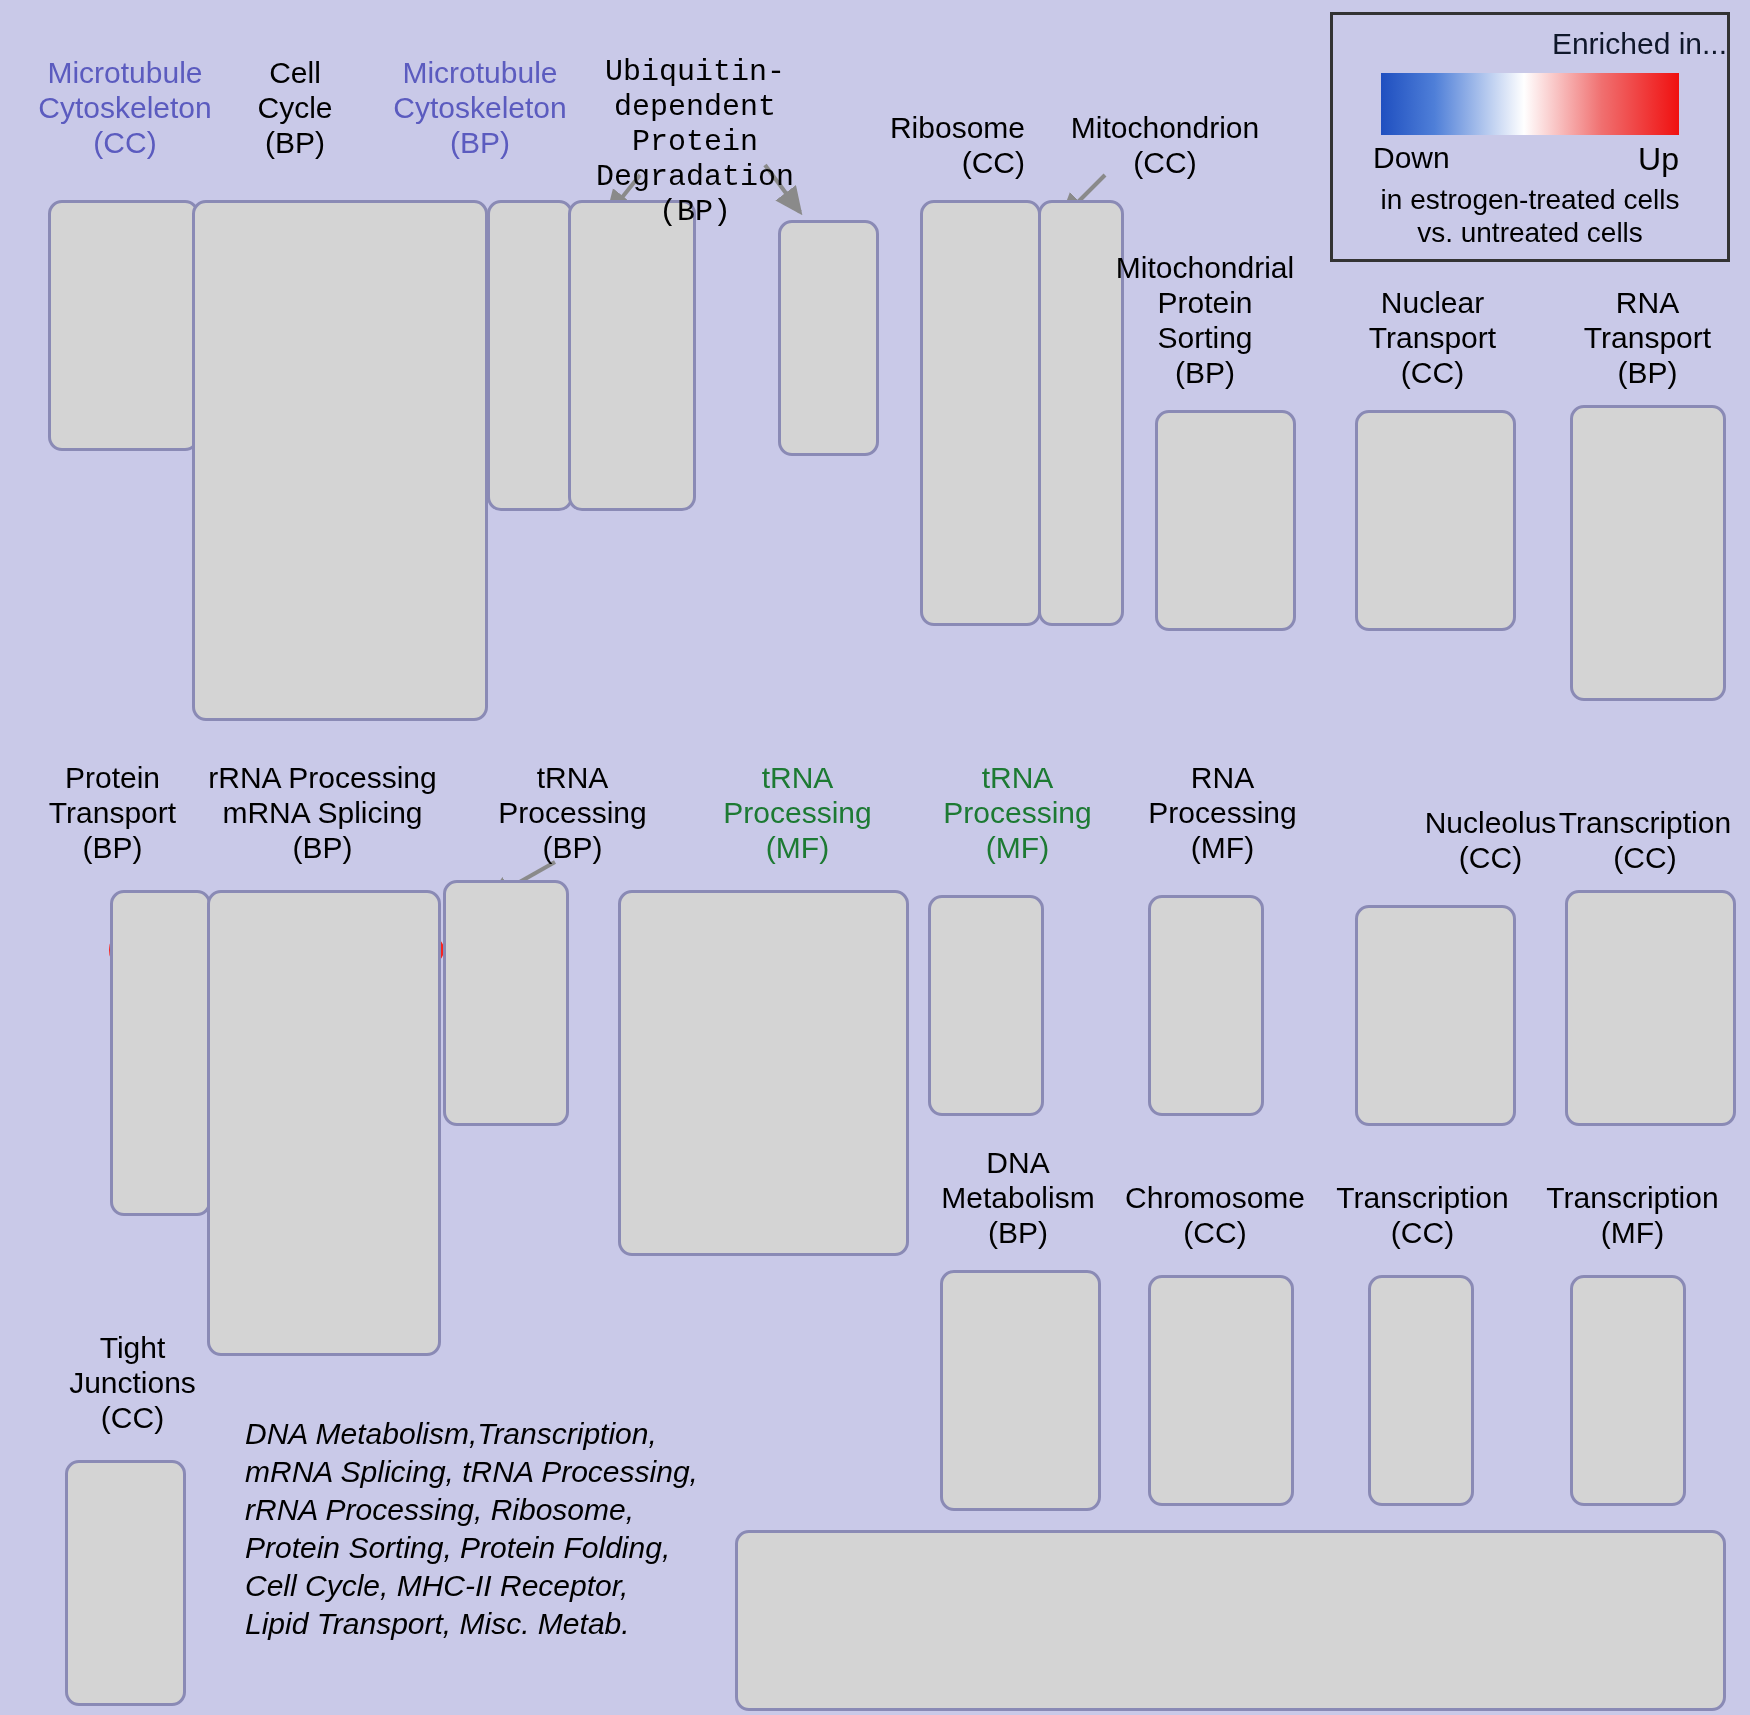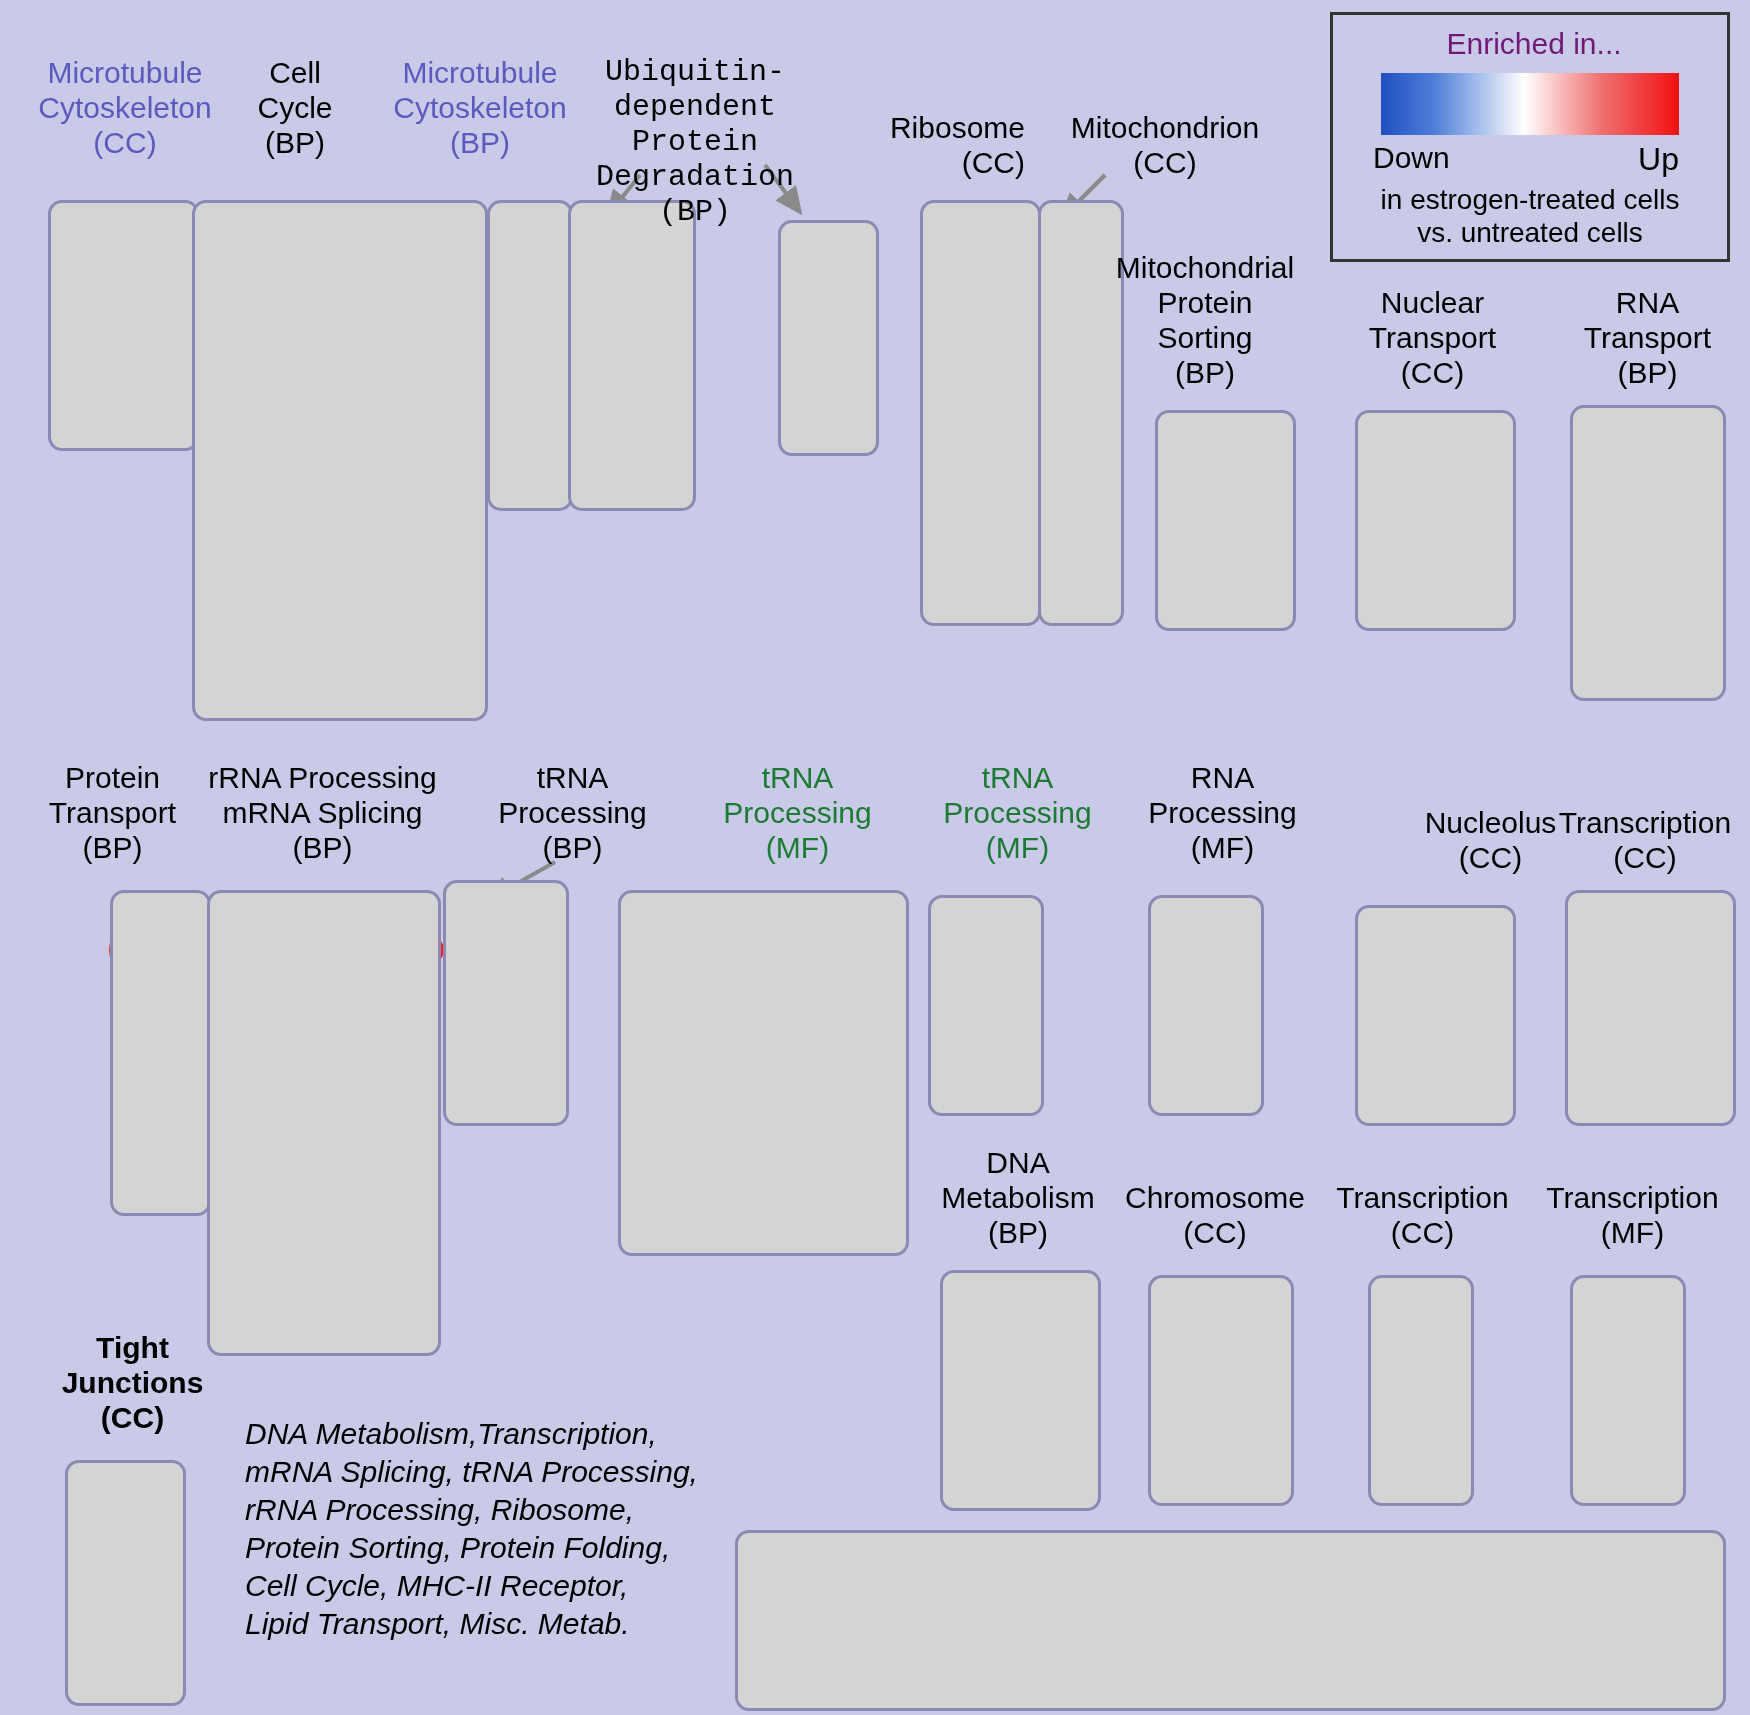--- a/index.html
+++ b/index.html
@@ -28,21 +28,21 @@
     border-radius:14px;
   }
   .legend{
     position:absolute;
     background:#c9c9e8;
     border:3px solid #333;
     box-sizing:border-box;
   }
   .legend-title{
     position:absolute;left:8px;right:0;top:12px;
-    text-align:center;font-size:30px;color:#701a75;
+    text-align:right;font-size:30px;color:#0f172a;
   }
   .legend-bar{
     position:absolute;
     left:48px;right:48px;top:58px;height:62px;
     background:linear-gradient(to right,#1f4fc0 0%,#4f7fd8 18%,#ffffff 48%,#f07070 74%,#f01010 100%);
   }
   .legend-down{position:absolute;left:40px;top:126px;font-size:30px;}
   .legend-up{position:absolute;right:48px;top:126px;font-size:32px;}
   .legend-sub{position:absolute;left:0;right:0;top:168px;text-align:center;font-size:28px;line-height:33px;white-space:pre-line;}
   .blurb{
@@ -414,21 +414,21 @@
 (CC)</div>
       <div class="label" style="left: 918px; top: 1145px; width: 200px;">DNA
 Metabolism
 (BP)</div>
       <div class="label" style="left: 1110px; top: 1180px; width: 210px;">Chromosome
 (CC)</div>
       <div class="label" style="left: 1320px; top: 1180px; width: 205px;">Transcription
 (CC)</div>
       <div class="label" style="left: 1530px; top: 1180px; width: 205px;">Transcription
 (MF)</div>
-      <div class="label" style="left: 45px; top: 1330px; width: 175px; font-weight: bold;">Tight
+      <div class="label" style="left: 45px; top: 1330px; width: 175px;">Tight
 Junctions
 (CC)</div>
     </div>
 
   <div class="blurb" id="blurb-text" style="left:245px;top:1415px;width:520px;">DNA Metabolism,Transcription,
 mRNA Splicing, tRNA Processing,
 rRNA Processing, Ribosome,
 Protein Sorting, Protein Folding,
 Cell Cycle, MHC-II Receptor,
 Lipid Transport, Misc. Metab.</div>

